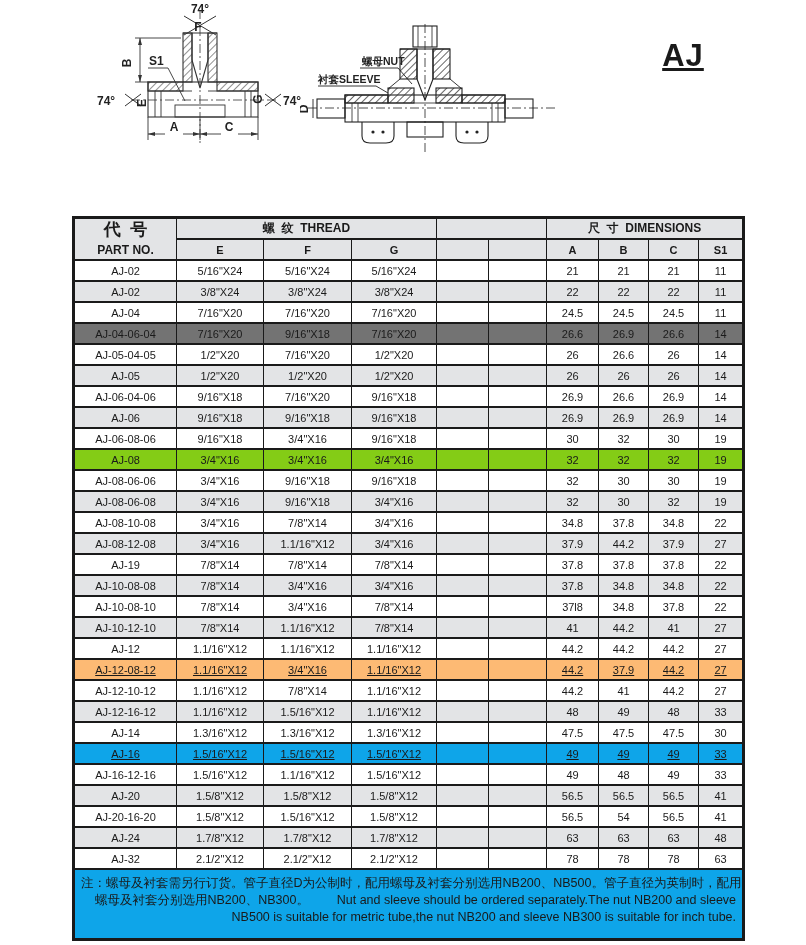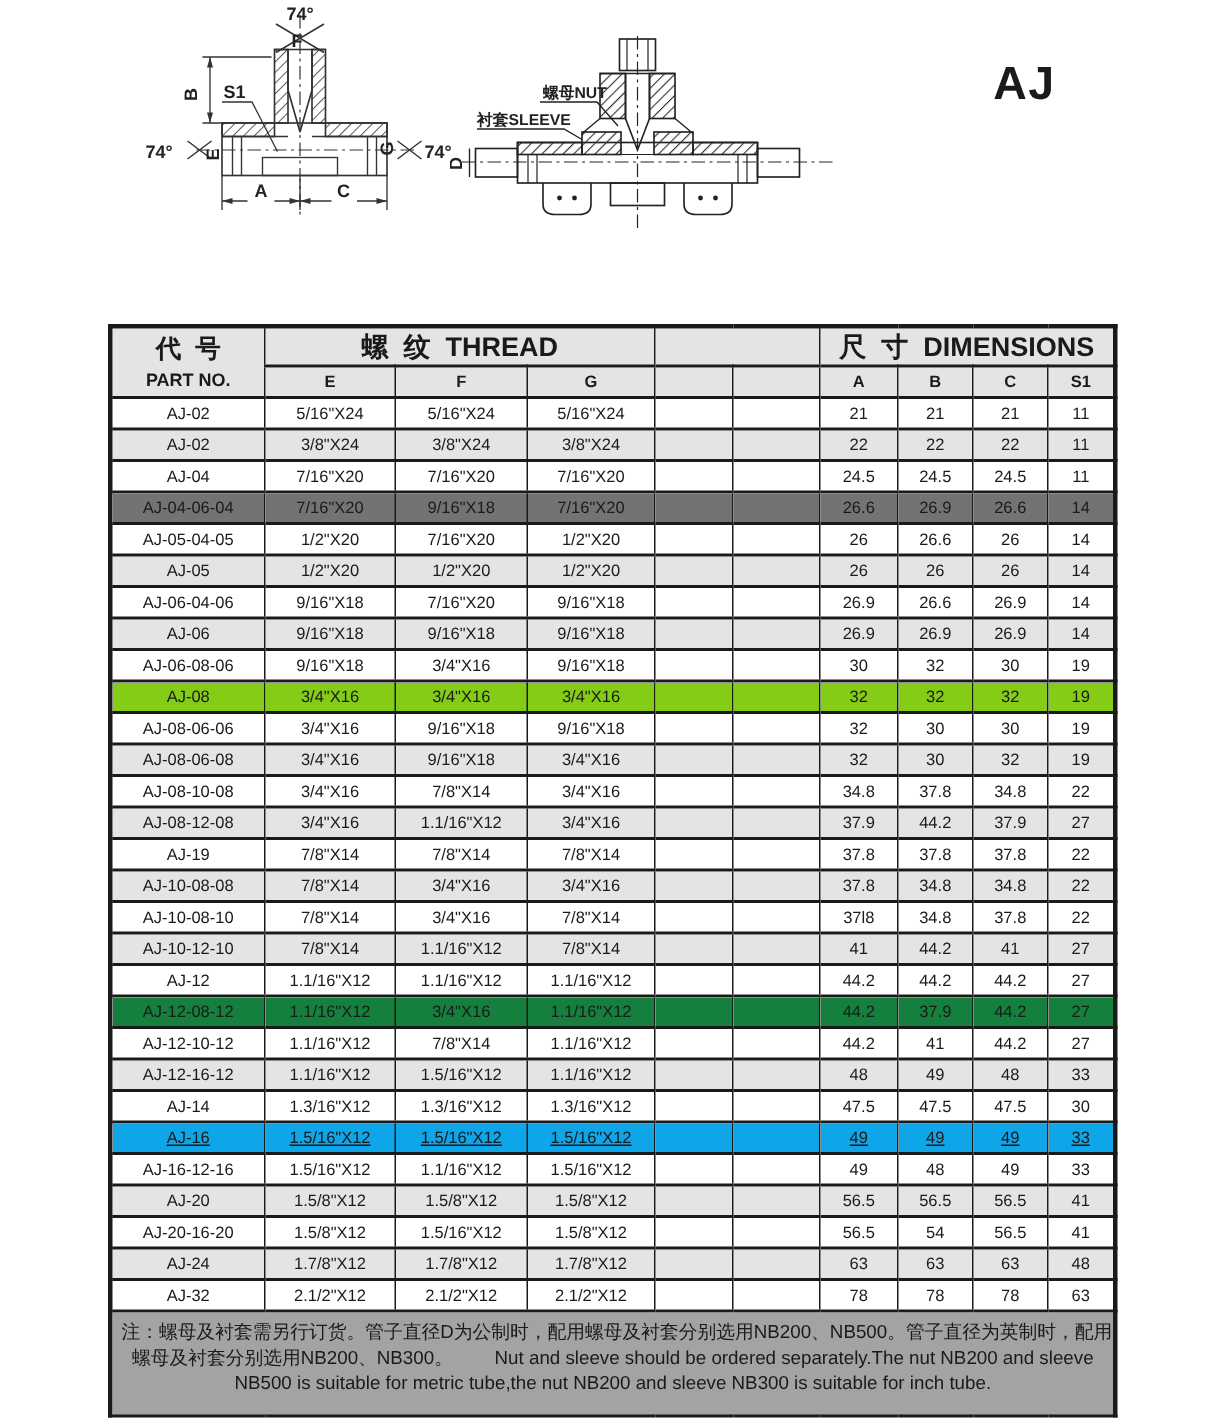--- a/index.html
+++ b/index.html
@@ -6,39 +6,39 @@
   body{
     width:806px;height:945px;position:relative;background:#ffffff;
     font-family:"Liberation Sans", sans-serif;color:#1a1a1a;overflow:hidden;
   }
   
   .diag{position:absolute;}
   .diag-left{left:95px;top:2px;}
   .diag-right{left:300px;top:22px;}
   
   .title-block{position:absolute;left:560px;top:38px;width:246px;text-align:center;}
-  .title-block .model{font-size:31px;font-weight:bold;letter-spacing:1px;}
+  .title-block .model{font-size:31px;font-weight:bold;letter-spacing:1px;text-decoration:underline;}
   .title-block .sub-cn{margin-top:26px;font-size:15px;font-weight:bold;}
   .title-block .sub-en{margin-top:4px;font-size:16px;font-weight:bold;letter-spacing:0.5px;}
   
   .table-wrap{position:absolute;left:72px;top:216px;}
   table{border-collapse:collapse;table-layout:fixed;width:670px;border:3px solid #1a1a1a;}
   th,td{
     border-left:1px solid #1a1a1a;border-right:1px solid #1a1a1a;
     border-top:2px solid #1a1a1a;border-bottom:2px solid #1a1a1a;
     text-align:center;vertical-align:middle;padding:0;overflow:hidden;
     font-size:11px;white-space:nowrap;
   }
   thead th{background:#e3e4e6;font-weight:bold;height:19px;}
-  thead .pre{white-space:pre;font-size:18px;}
+  thead .pre{white-space:pre;font-size:12px;}
   thead .part-head{font-size:12px;line-height:1.35;}
   thead .part-head .cn{font-size:17px;white-space:pre;}
   tbody td{height:19px;}
   tfoot td.note{
-    text-align:center;vertical-align:top;background:#a3a3a3;
+    text-align:right;vertical-align:top;background:#0ea5e9;
     padding:5px 6px;height:58px;
   }
   .note div{white-space:pre;font-size:12.5px;line-height:17px;}
 </style>
 </head>
 <body>
 
 <svg class="diag diag-left" width="215" height="148" viewBox="0 0 215 148">
   <defs>
     <pattern id="hL" width="5" height="5" patternUnits="userSpaceOnUse" patternTransform="rotate(45)">
@@ -393,21 +393,21 @@
           <td>1.1/16"X12</td>
           <td>1.1/16"X12</td>
           <td>1.1/16"X12</td>
           <td></td>
           <td></td>
           <td>44.2</td>
           <td>44.2</td>
           <td>44.2</td>
           <td>27</td>
         </tr>
-        <tr style="background: #15803d;">
+        <tr style="background: #fdba74; text-decoration: underline;">
           <td>AJ-12-08-12</td>
           <td>1.1/16"X12</td>
           <td>3/4"X16</td>
           <td>1.1/16"X12</td>
           <td></td>
           <td></td>
           <td>44.2</td>
           <td>37.9</td>
           <td>44.2</td>
           <td>27</td>

